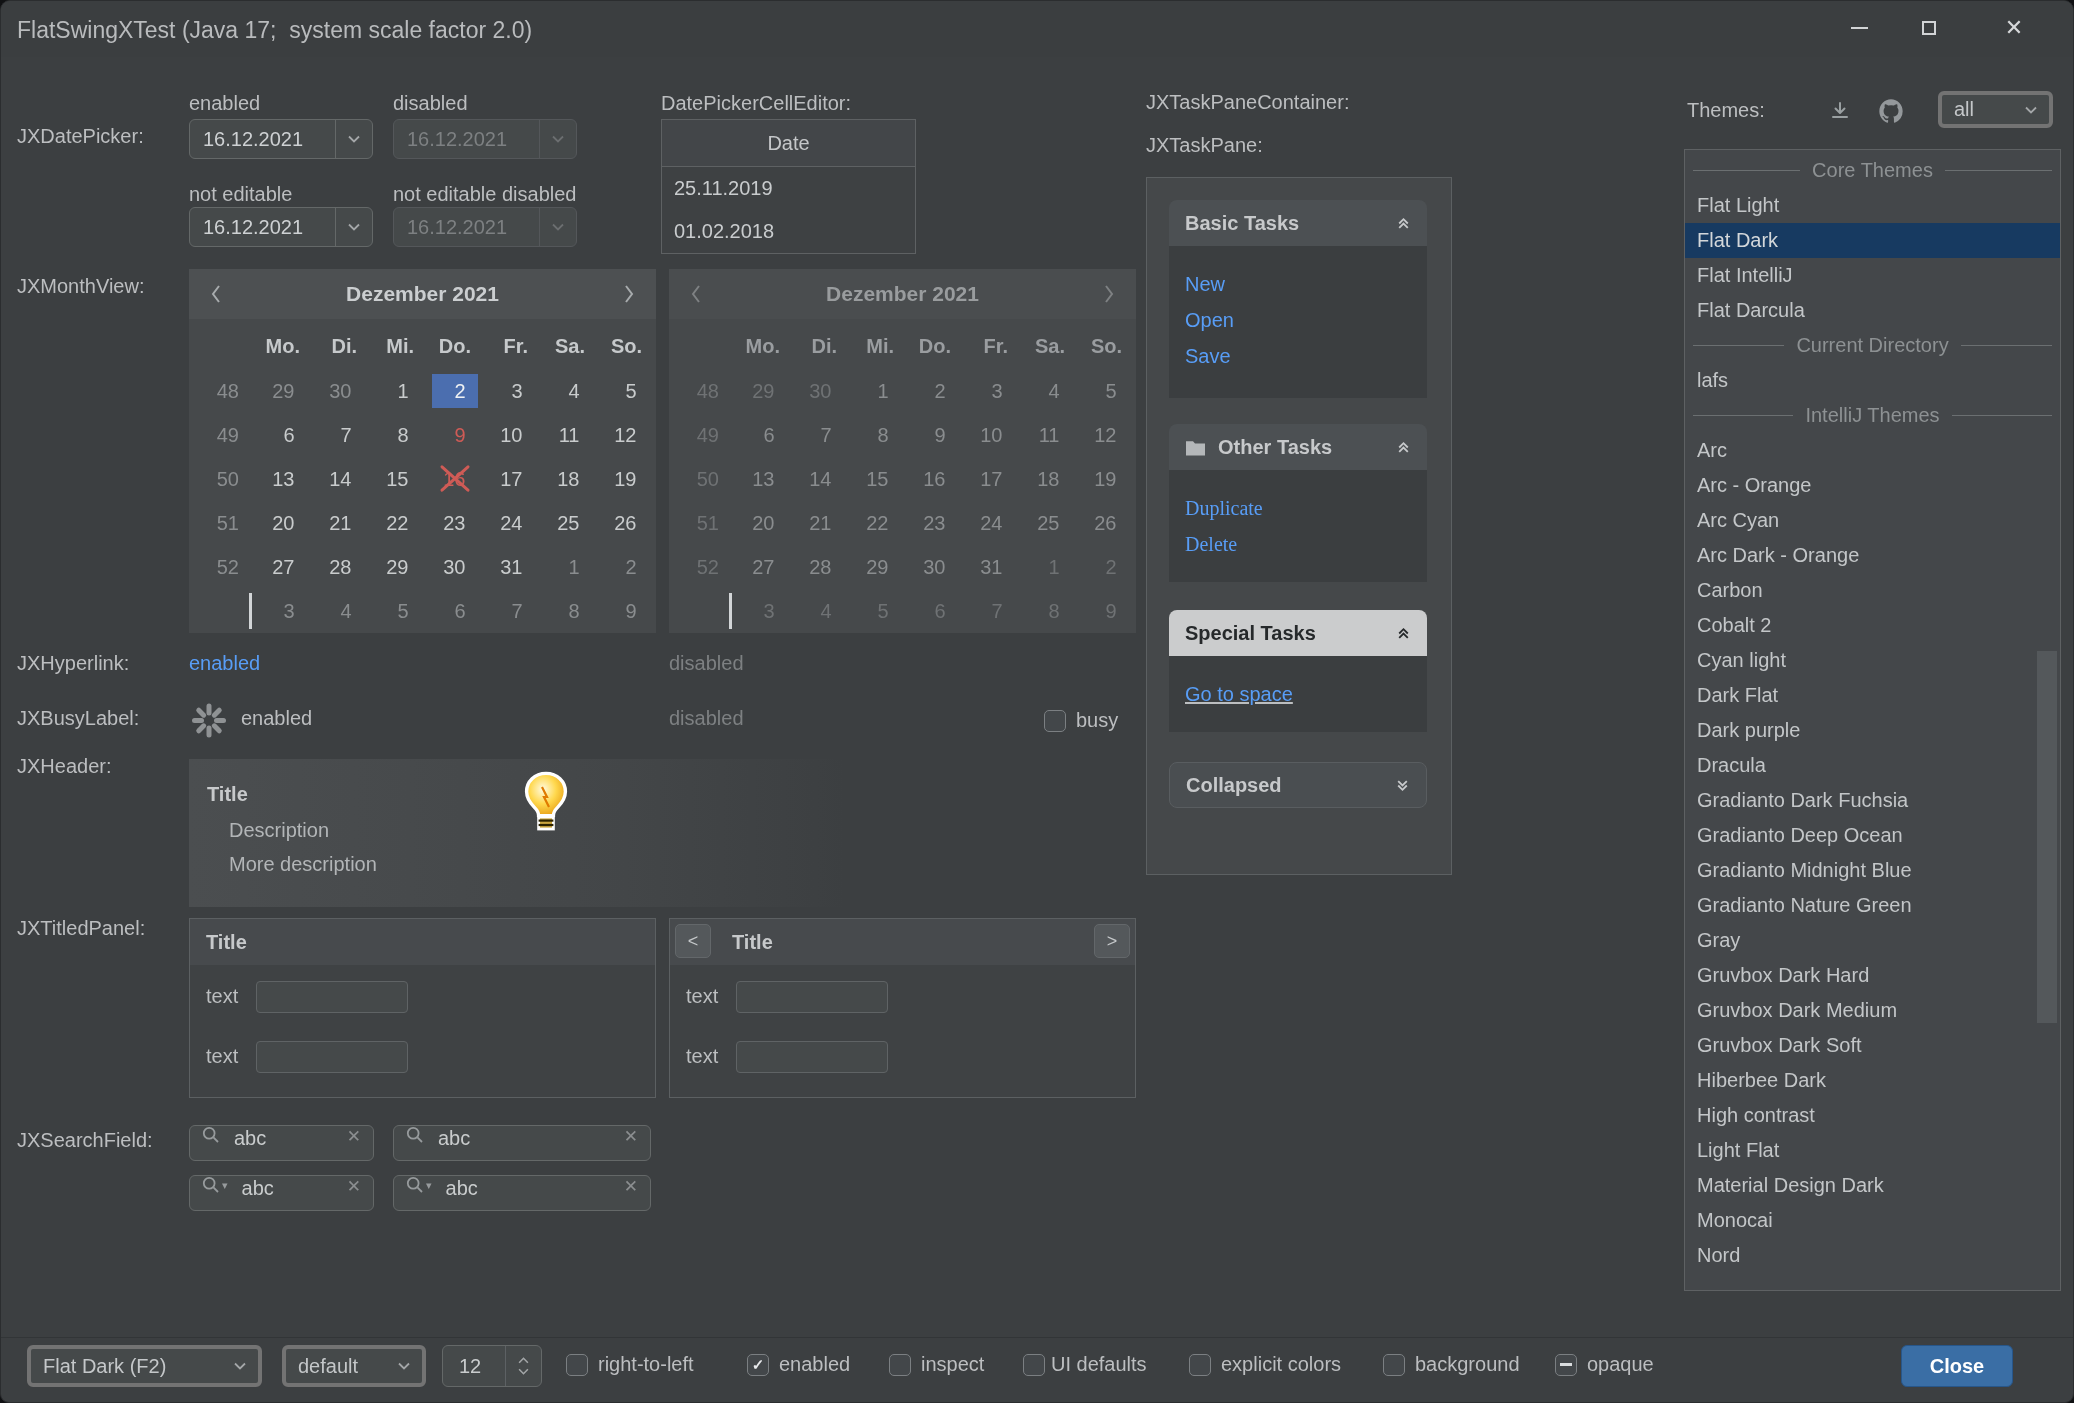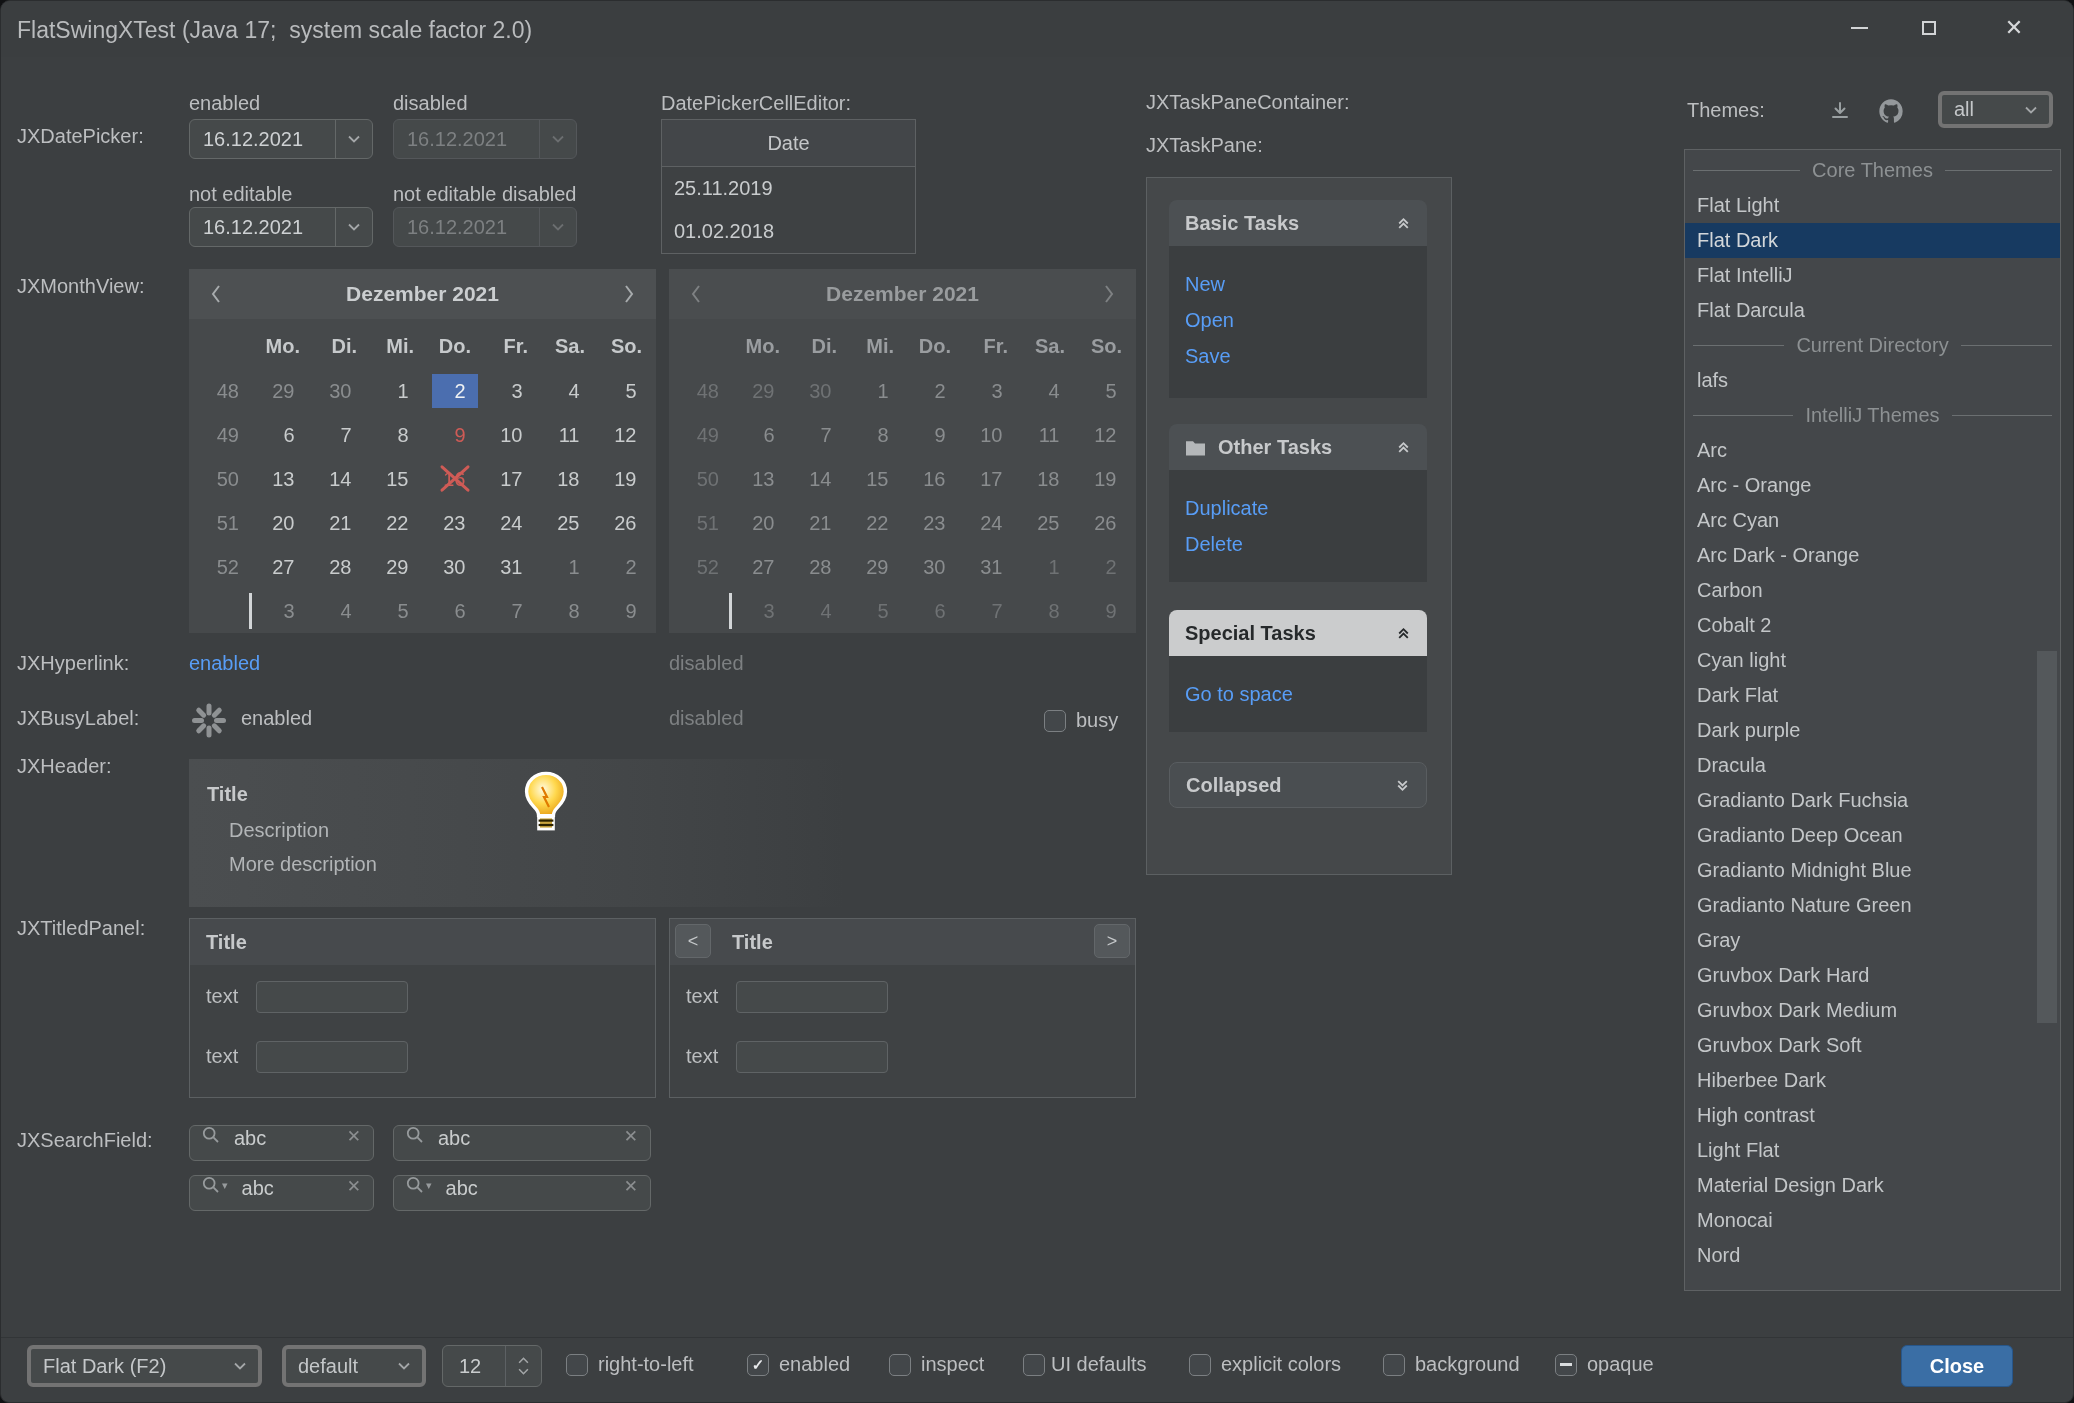--- a/index.html
+++ b/index.html
@@ -505,36 +505,36 @@
             </svg>
           </span>
           <span class="ttl">Other Tasks</span>
           <span class="chev">
             <svg width="15" height="15" viewBox="0 0 14 14">
               <polyline points="3,7 7,3 11,7" fill="none" stroke="currentColor" stroke-width="1.7"></polyline>
               <polyline points="3,11 7,7 11,11" fill="none" stroke="currentColor" stroke-width="1.7"></polyline>
             </svg>
           </span>
         </div>
-        <div class="tp-body" style="height: 112px;">
+        <div class="tp-body" style="height: 112px; font-family: Liberation Serif, serif;">
           <a class="link">Duplicate</a>
           <a class="link">Delete</a>
         </div>
       </div>
       <div class="tp-group" style="top: 432px;">
         <div class="tp-head special">
           <span class="ttl">Special Tasks</span>
           <span class="chev">
             <svg width="15" height="15" viewBox="0 0 14 14">
               <polyline points="3,7 7,3 11,7" fill="none" stroke="currentColor" stroke-width="1.7"></polyline>
               <polyline points="3,11 7,7 11,11" fill="none" stroke="currentColor" stroke-width="1.7"></polyline>
             </svg>
           </span>
         </div>
-        <div class="tp-body" style="height: 76px;">
+        <div class="tp-body" style="height: 76px; text-decoration: underline;">
           <a class="link">Go to space</a>
         </div>
       </div>
       <div class="tp-group" style="top: 584px;">
         <div class="tp-head collapsedhead">
           <span class="ttl">Collapsed</span>
           <span class="chev">
             <svg width="15" height="15" viewBox="0 0 14 14">
               <polyline points="3,3 7,7 11,3" fill="none" stroke="currentColor" stroke-width="1.7"></polyline>
               <polyline points="3,7 7,11 11,7" fill="none" stroke="currentColor" stroke-width="1.7"></polyline>

